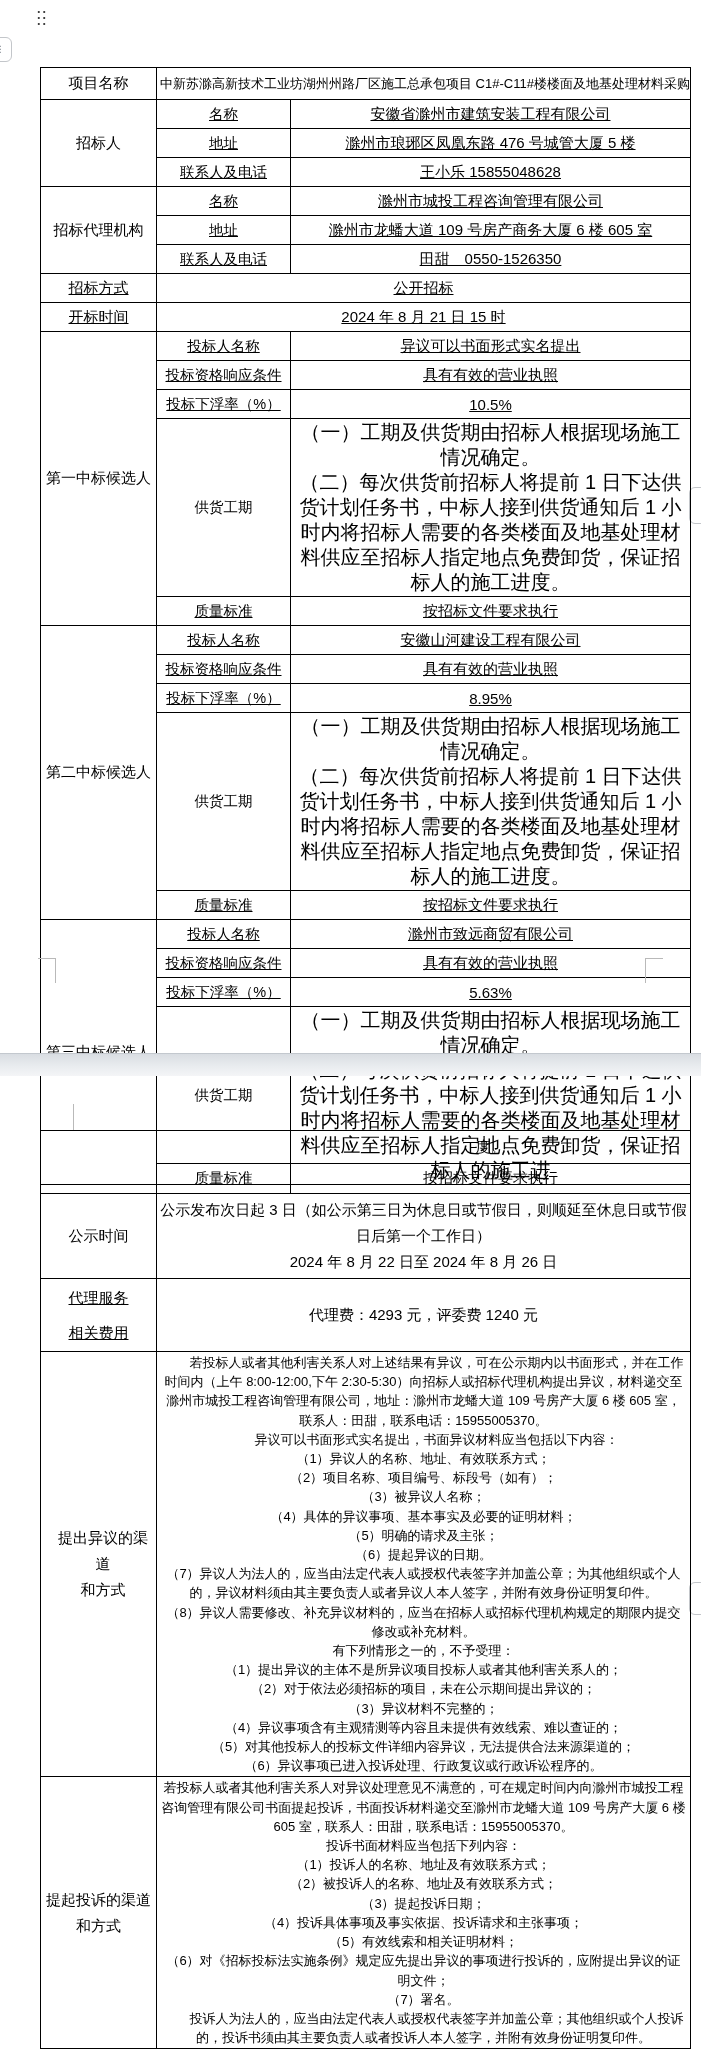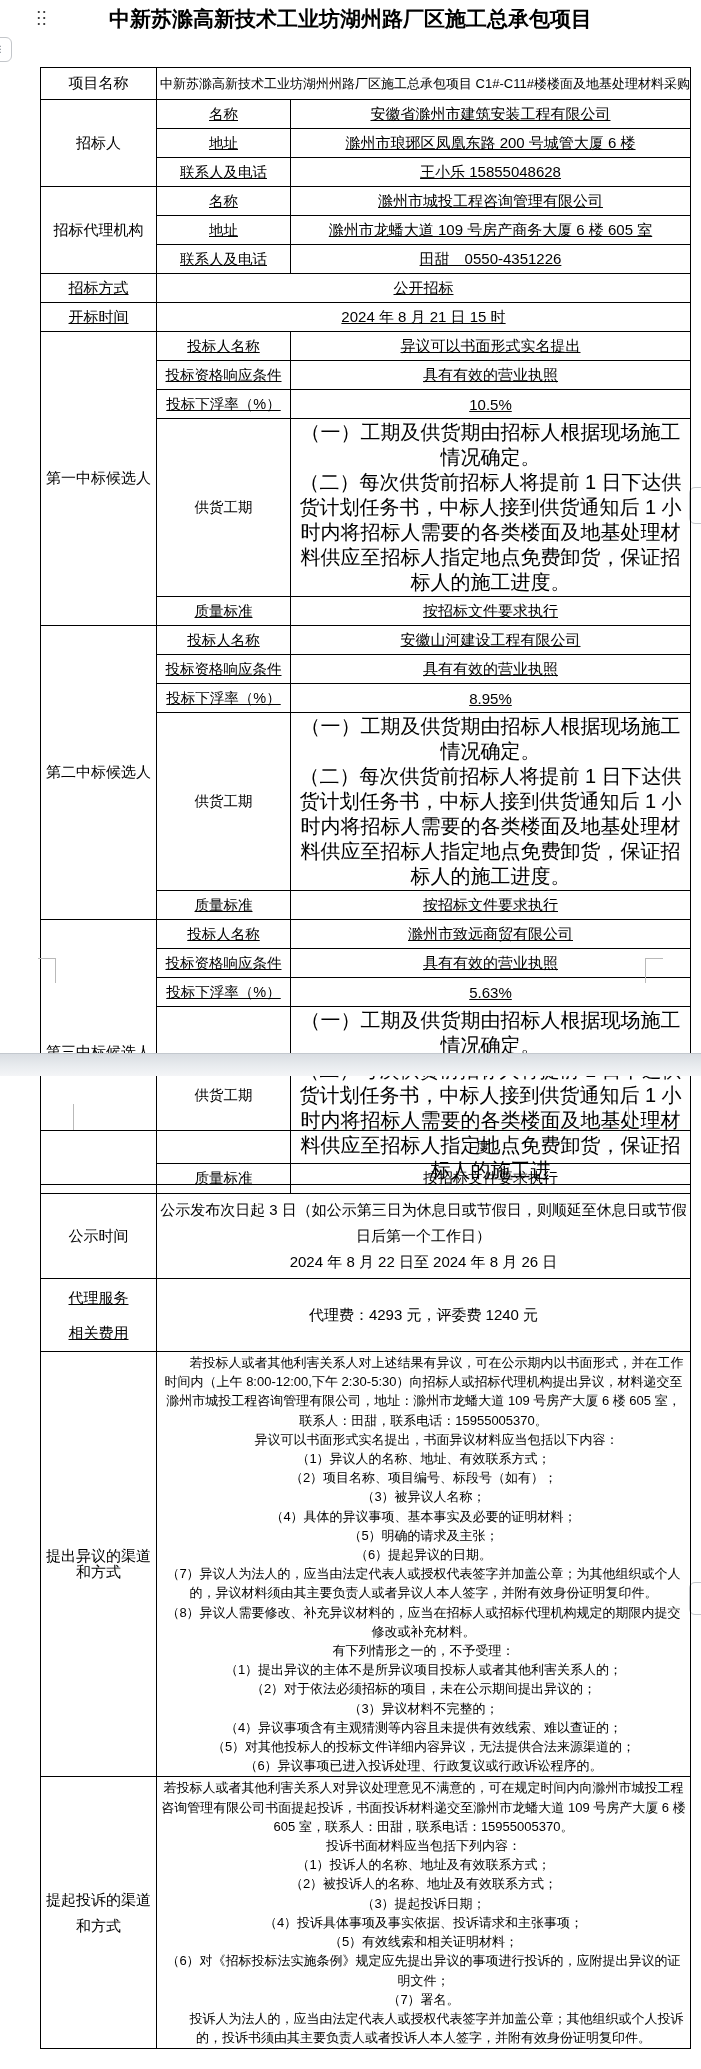--- a/index.html
+++ b/index.html
@@ -69,21 +69,20 @@
 <body>
 
 <div class="drag-handle"></div>
 <div class="side-pill pill-left">
   <span>⋮</span>
 </div>
 <div class="side-pill pill-right1"></div>
 <div class="side-pill pill-right2"></div>
 
 <div class="doc-title">
-  <div>中新苏滁高新技术工业坊湖州路厂区施工总承包项目</div>
 </div>
 
 <table class="doc t1">
   <colgroup>
       <col style="width:116px">
       <col style="width:134px">
       <col style="width:400px">
     </colgroup>
 
   <tbody>
@@ -92,39 +91,39 @@
     <td class="projval h29" colspan="2">中新苏滁高新技术工业坊湖州州路厂区施工总承包项目 C1#-C11#楼楼面及地基处理材料采购</td>
   </tr>
 
   <tr>
     <td class="lbl" rowspan="3">招标人</td>
     <td class="fld h26">名称</td>
     <td class="val h26">安徽省滁州市建筑安装工程有限公司</td>
   </tr>
   <tr>
     <td class="fld h26">地址</td>
-    <td class="val h26">滁州市琅琊区凤凰东路 200 号城管大厦 6 楼</td>
+    <td class="val h26">滁州市琅琊区凤凰东路 476 号城管大厦 5 楼</td>
   </tr>
   <tr>
     <td class="fld h26">联系人及电话</td>
     <td class="val h26">王小乐  15855048628</td>
   </tr>
 
   <tr>
     <td class="lbl" rowspan="3">招标代理机构</td>
     <td class="fld h26">名称</td>
     <td class="val h26">滁州市城投工程咨询管理有限公司</td>
   </tr>
   <tr>
     <td class="fld h26">地址</td>
     <td class="val h26">滁州市龙蟠大道 109 号房产商务大厦 6 楼 605 室</td>
   </tr>
   <tr>
     <td class="fld h26">联系人及电话</td>
-    <td class="val h26">田甜　0550-4351226</td>
+    <td class="val h26">田甜　0550-1526350</td>
   </tr>
 
   <tr>
     <td class="lbl h26">招标方式</td>
     <td class="val h26" colspan="2">公开招标</td>
   </tr>
   <tr>
     <td class="lbl h26">开标时间</td>
     <td class="val h26" colspan="2">2024 年 8 月 21 日 15 时</td>
   </tr>
@@ -228,21 +227,21 @@
 2024 年 8 月 22 日至 2024 年 8 月 26 日</td>
   </tr>
 
   <tr>
     <td class="lbl pre h64" style="line-height:35px;text-decoration:underline;">代理服务
 相关费用</td>
     <td class="val h64" colspan="2">代理费：4293 元，评委费 1240 元</td>
   </tr>
 
   <tr>
-    <td class="lbl pre" style="line-height:16px;">提出异议的渠道
+    <td class="lbl pre" style="line-height:26px;padding-left:12px;">提出异议的渠道
 和方式</td>
     <td class="dense" colspan="2">　　若投标人或者其他利害关系人对上述结果有异议，可在公示期内以书面形式，并在工作时间内（上午 8:00-12:00,下午 2:30-5:30）向招标人或招标代理机构提出异议，材料递交至滁州市城投工程咨询管理有限公司，地址：滁州市龙蟠大道 109 号房产大厦 6 楼 605 室，联系人：田甜，联系电话：15955005370。
 　　异议可以书面形式实名提出，书面异议材料应当包括以下内容：
 （1）异议人的名称、地址、有效联系方式；
 （2）项目名称、项目编号、标段号（如有）；
 （3）被异议人名称；
 （4）具体的异议事项、基本事实及必要的证明材料；
 （5）明确的请求及主张；
 （6）提起异议的日期。
 （7）异议人为法人的，应当由法定代表人或授权代表签字并加盖公章；为其他组织或个人的，异议材料须由其主要负责人或者异议人本人签字，并附有效身份证明复印件。

